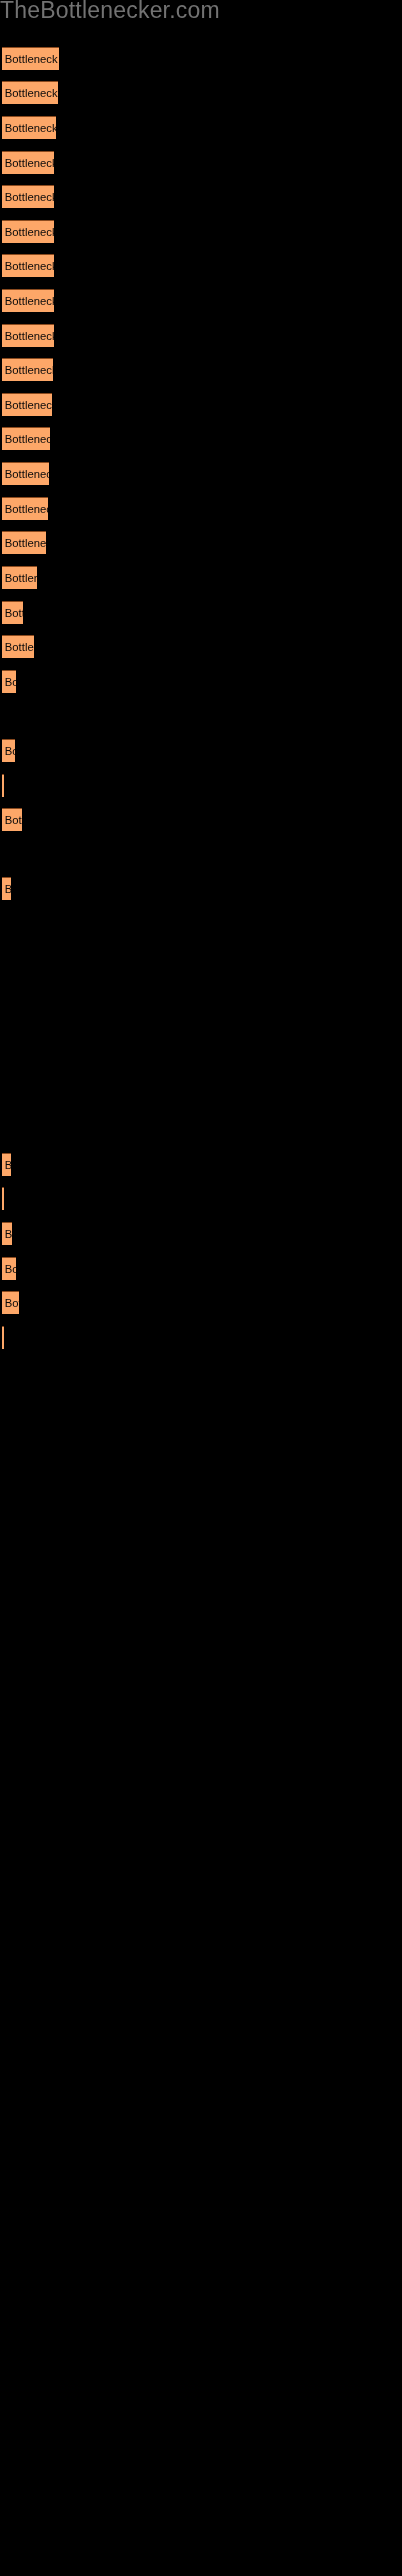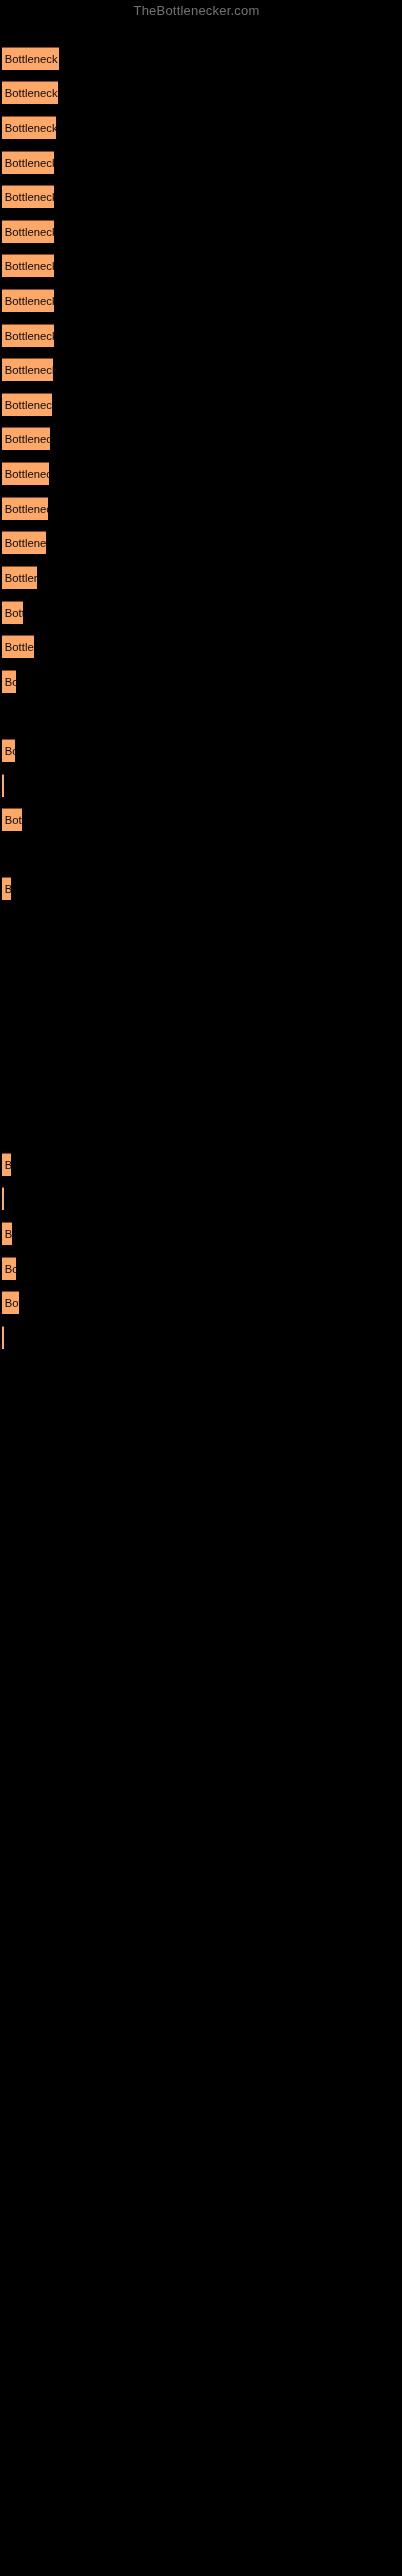--- a/index.html
+++ b/index.html
@@ -19,23 +19,23 @@
     left: 0; top: 0;
     width: 403px;
     height: 2576px;
     background: #000000;
   }
   #watermark {
     position: absolute;
     left: 0;
     top: 0px;
     width: 393px;
-    text-align: center;
+    text-align: left;
     font-family: "Liberation Sans", sans-serif;
-    font-size: 13px;
+    font-size: 23px;
     line-height: 21px;
     color: #727272;
     letter-spacing: 0.2px;
     white-space: nowrap;
     user-select: none;
   }
   #bars-layer {
     position: absolute;
     left: 0; top: 0;
     width: 403px;

